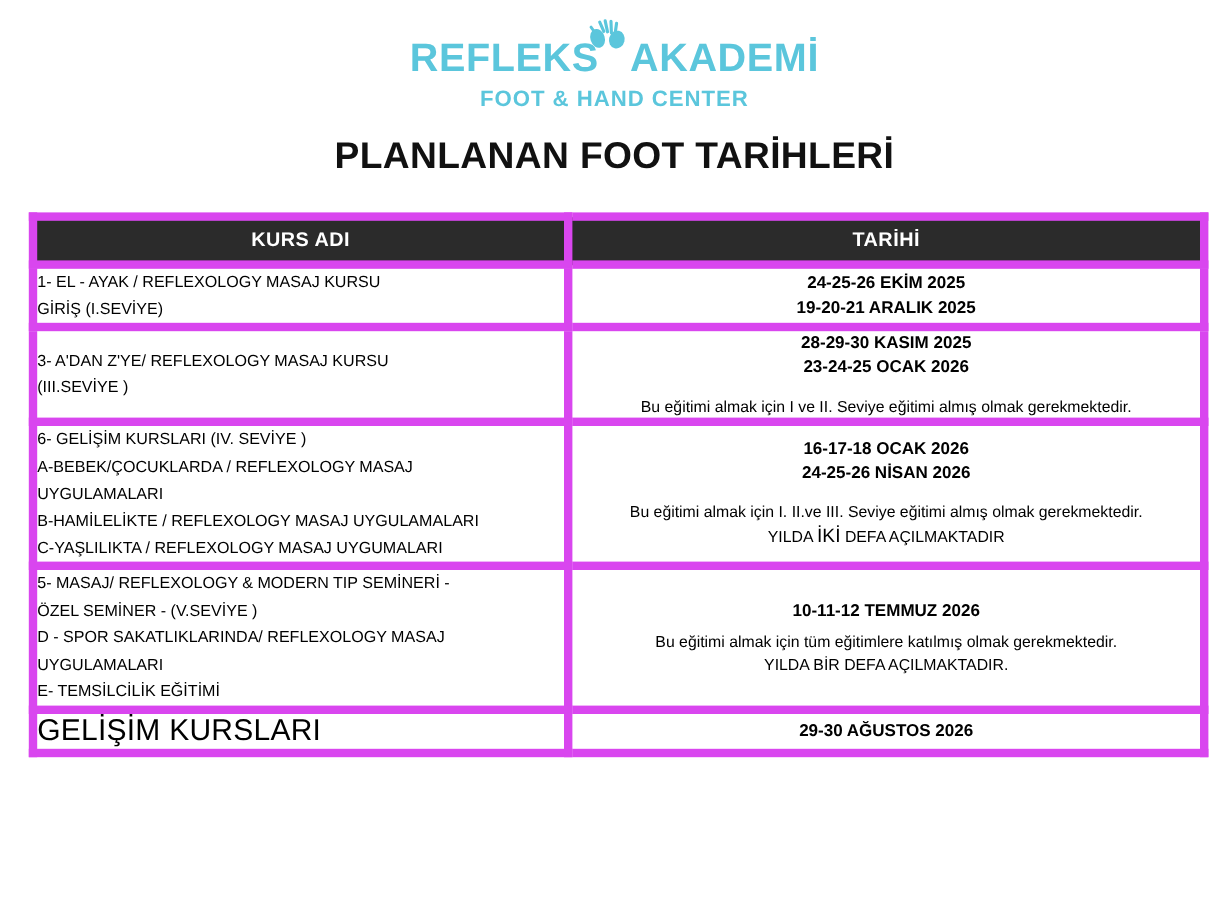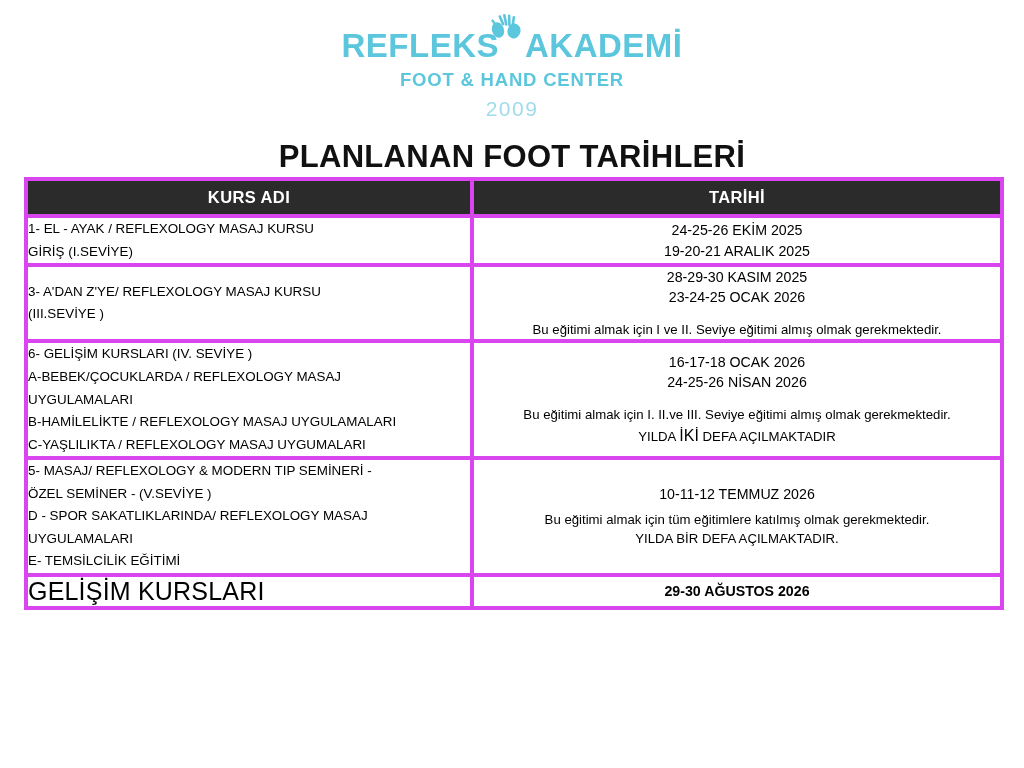--- a/index.html
+++ b/index.html
@@ -12,23 +12,24 @@
     background: #ffffff;
     font-family: "Liberation Sans", sans-serif;
     color: #000000;
     overflow: hidden;
     position: relative;
   }
 
   
   .logo-block {
     width: 1024px;
-    padding-top: 29px;
+    padding-top: 6px;
     text-align: center;
     line-height: 1;
+    margin-top: 25px;
   }
   .logo-wordmark {
     font-size: 33px;
     font-weight: bold;
     letter-spacing: 0.5px;
     color: #5BC6DC;
     display: inline-block;
     position: relative;
     white-space: nowrap;
   }
@@ -69,21 +70,21 @@
   
   .schedule-table {
     position: absolute;
     left: 24px;
     top: 177px;
     width: 976px;
     border-collapse: collapse;
     table-layout: fixed;
   }
   .schedule-table td, .schedule-table th {
-    border: 4px solid #d946ef;
+    border: 7px solid #d946ef;
     vertical-align: middle;
     padding: 0;
   }
   .col-left { width: 446px; }
   .col-right { width: 530px; }
 
   thead th {
     background: #2b2b2b;
     color: #ffffff;
     font-size: 16.5px;
@@ -103,21 +104,21 @@
     color: #000;
   }
   .cell-date {
     padding: 8px 12px;
     text-align: center;
     line-height: 1.5;
     color: #000;
   }
   .date-main {
     font-size: 14.2px;
-    font-weight: normal;
+    font-weight: bold;
     line-height: 1.42;
   }
   .date-note {
     font-size: 13.2px;
     font-weight: normal;
     line-height: 1.45;
     margin-top: 13px;
   }
   .date-note.tight { margin-top: 6px; }
   .note-line { display: block; }
@@ -159,21 +160,20 @@
         <rect x="11" y="2" width="2.6" height="11" rx="1.3" transform="rotate(-24 12 7)"></rect>
         <rect x="15" y="1" width="2.6" height="12" rx="1.3" transform="rotate(-12 16 7)"></rect>
         <rect x="19" y="1.5" width="2.6" height="12" rx="1.3" transform="rotate(-2 20 7)"></rect>
         <rect x="23" y="3" width="2.6" height="11" rx="1.3" transform="rotate(8 24 8)"></rect>
         <ellipse cx="25" cy="18" rx="6.5" ry="7.5" transform="rotate(14 25 18)"></ellipse>
         <rect x="4" y="6" width="2.4" height="9" rx="1.2" transform="rotate(-36 5 10)"></rect>
       </g>
     </svg>
   </div>
   <div class="logo-sub">FOOT &amp; HAND CENTER</div>
-  <div class="logo-year">2009</div>
 </div>
 
 <div class="page-title">PLANLANAN FOOT TARİHLERİ</div>
 
 <table class="schedule-table">
   <colgroup>
     <col class="col-left">
     <col class="col-right">
   </colgroup>
   <thead>

